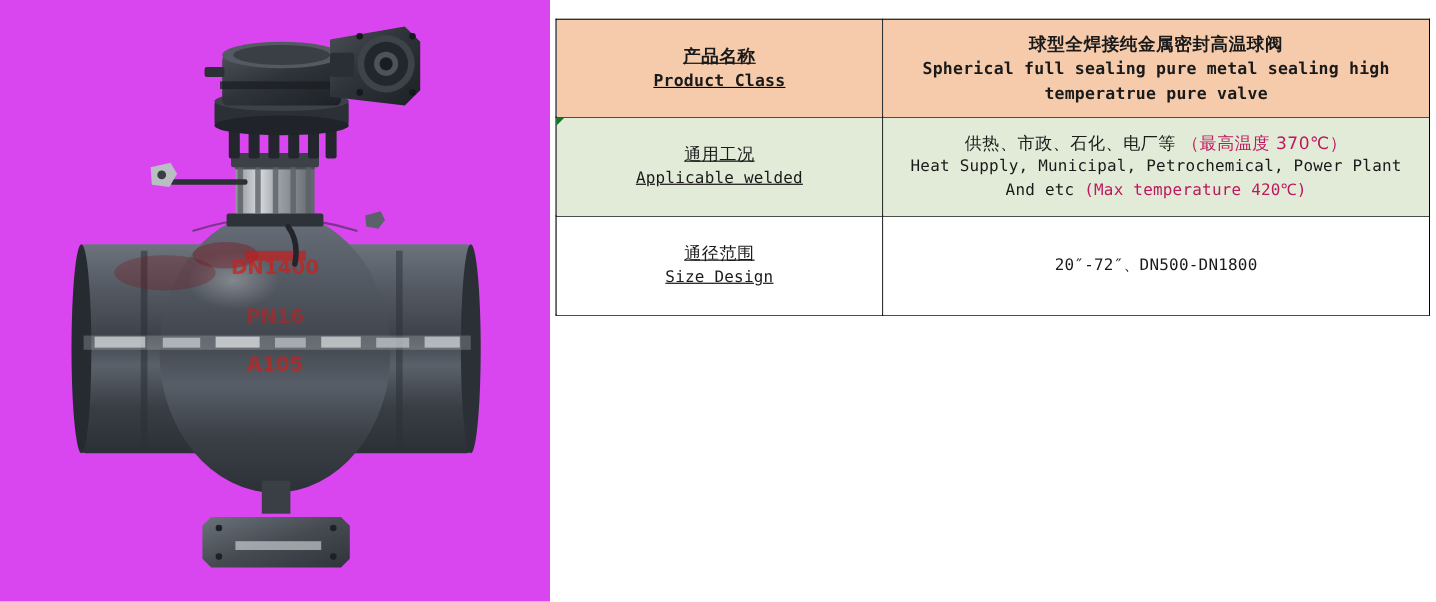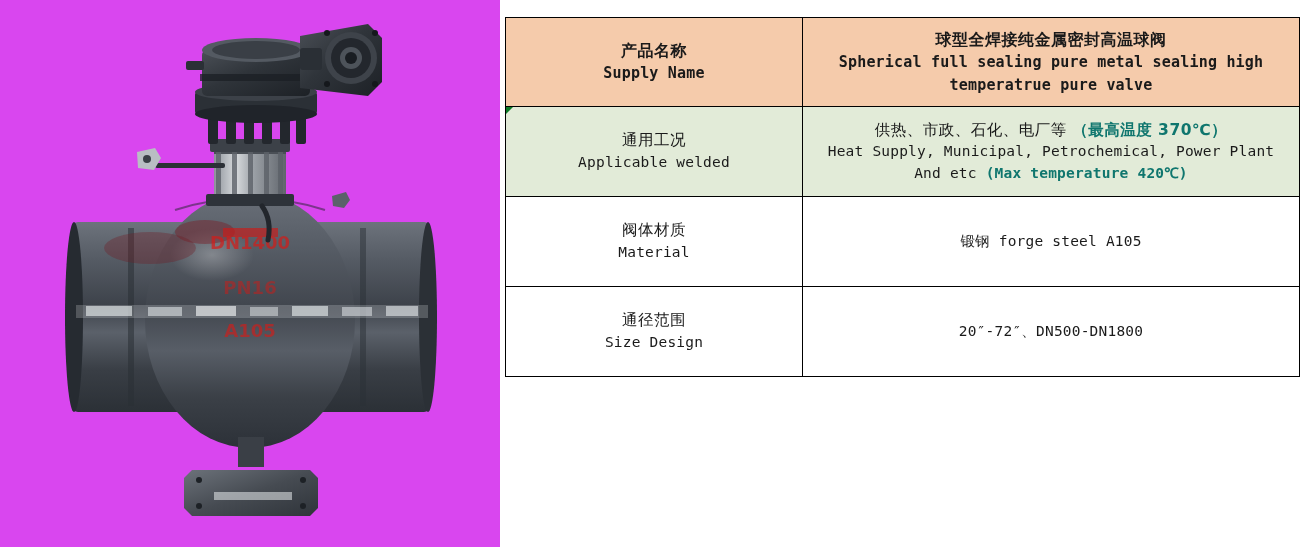--- a/index.html
+++ b/index.html
@@ -25,21 +25,21 @@
     border-collapse:collapse;
     table-layout:fixed;
   }
   #spec-table td{
     border:1.5px solid #000000;
     text-align:center;
     vertical-align:middle;
     padding:4px 6px;
     position:relative;
   }
-  .col-label{width:284px;}
+  .col-label{width:284px;text-decoration:underline;}
   .col-value{width:484px;}
 
   .cn{
     font-family:"DejaVu Sans", sans-serif;
     font-size:15.5px;
     line-height:1.45;
     color:#1a1a1a;
     letter-spacing:.5px;
   }
   .en{
@@ -52,21 +52,21 @@
   .cn-b{font-weight:bold;}
   .en-b{font-weight:bold;}
 
   .row-head td{height:80px;background:#f5cbab;}
   .row-h   td{height:81px;background:#ffffff;}
   .row-g   td{height:81px;background:#e2ebd8;}
 
   .r-head-cn{font-size:16px;}
   .r-head-en{font-size:15px;}
 
-  .red{color:#0f766e;font-weight:bold;}
+  .red{color:#be185d;font-weight:normal;}
 
   
   .cmt{
     position:absolute;left:0;top:0;
     width:0;height:0;
     border-top:7px solid #0b7a25;
     border-right:7px solid transparent;
   }
 
   .value-line{display:block;}
@@ -226,21 +226,21 @@
     </g>
   </svg>
 </div>
 
 <table id="spec-table">
   <tbody>
 
     <tr class="row-head">
       <td class="col-label">
         <span class="cn cn-b r-head-cn value-line">产品名称</span>
-        <span class="en en-b r-head-en value-line">Supply Name</span>
+        <span class="en en-b r-head-en value-line">Product Class</span>
       </td>
       <td class="col-value">
         <span class="cn cn-b r-head-cn value-line">球型全焊接纯金属密封高温球阀</span>
         <span class="en en-b r-head-en value-line">Spherical full sealing pure metal sealing high</span>
         <span class="en en-b r-head-en value-line">temperatrue pure valve</span>
       </td>
     </tr>
 
 
     <tr class="row-g">
@@ -253,29 +253,20 @@
         <span class="cn value-line">
           <span>供热、市政、石化、电厂等 </span><span class="red">（最高温度 370℃）</span>
         </span>
         <span class="en value-line">Heat Supply, Municipal, Petrochemical, Power Plant</span>
         <span class="en value-line">
           <span>And etc </span><span class="red">(Max temperature 420℃)</span>
         </span>
       </td>
     </tr>
 
-    <tr class="row-h">
-      <td class="col-label">
-        <span class="cn value-line">阀体材质</span>
-        <span class="en value-line">Material</span>
-      </td>
-      <td class="col-value">
-        <span class="en value-line">锻钢  forge steel A105</span>
-      </td>
-    </tr>
 
 
     <tr class="row-h">
       <td class="col-label">
         <span class="cn value-line">通径范围</span>
         <span class="en value-line">Size Design</span>
       </td>
       <td class="col-value">
         <span class="en value-line">20″-72″、DN500-DN1800</span>
       </td>

